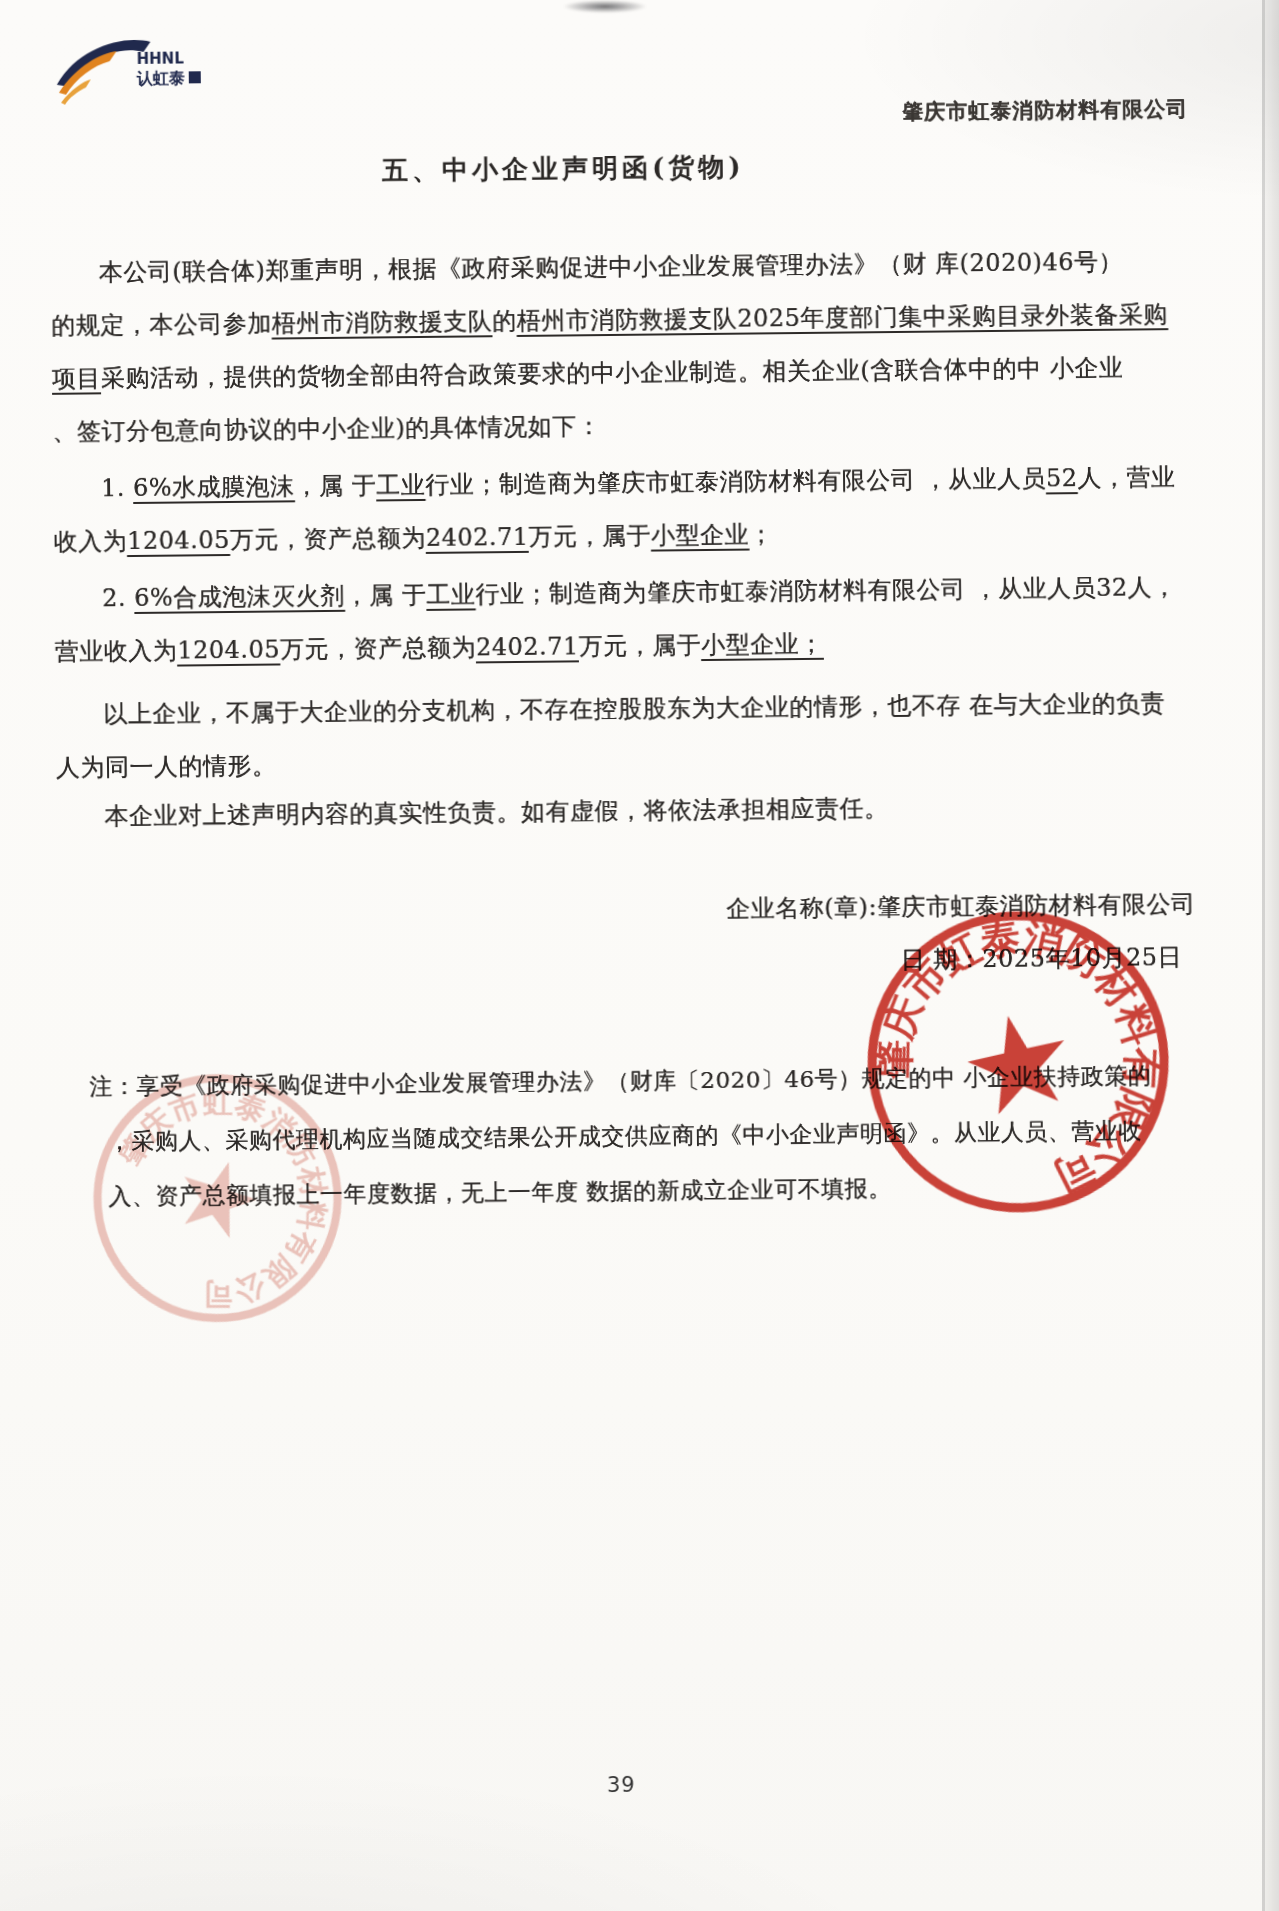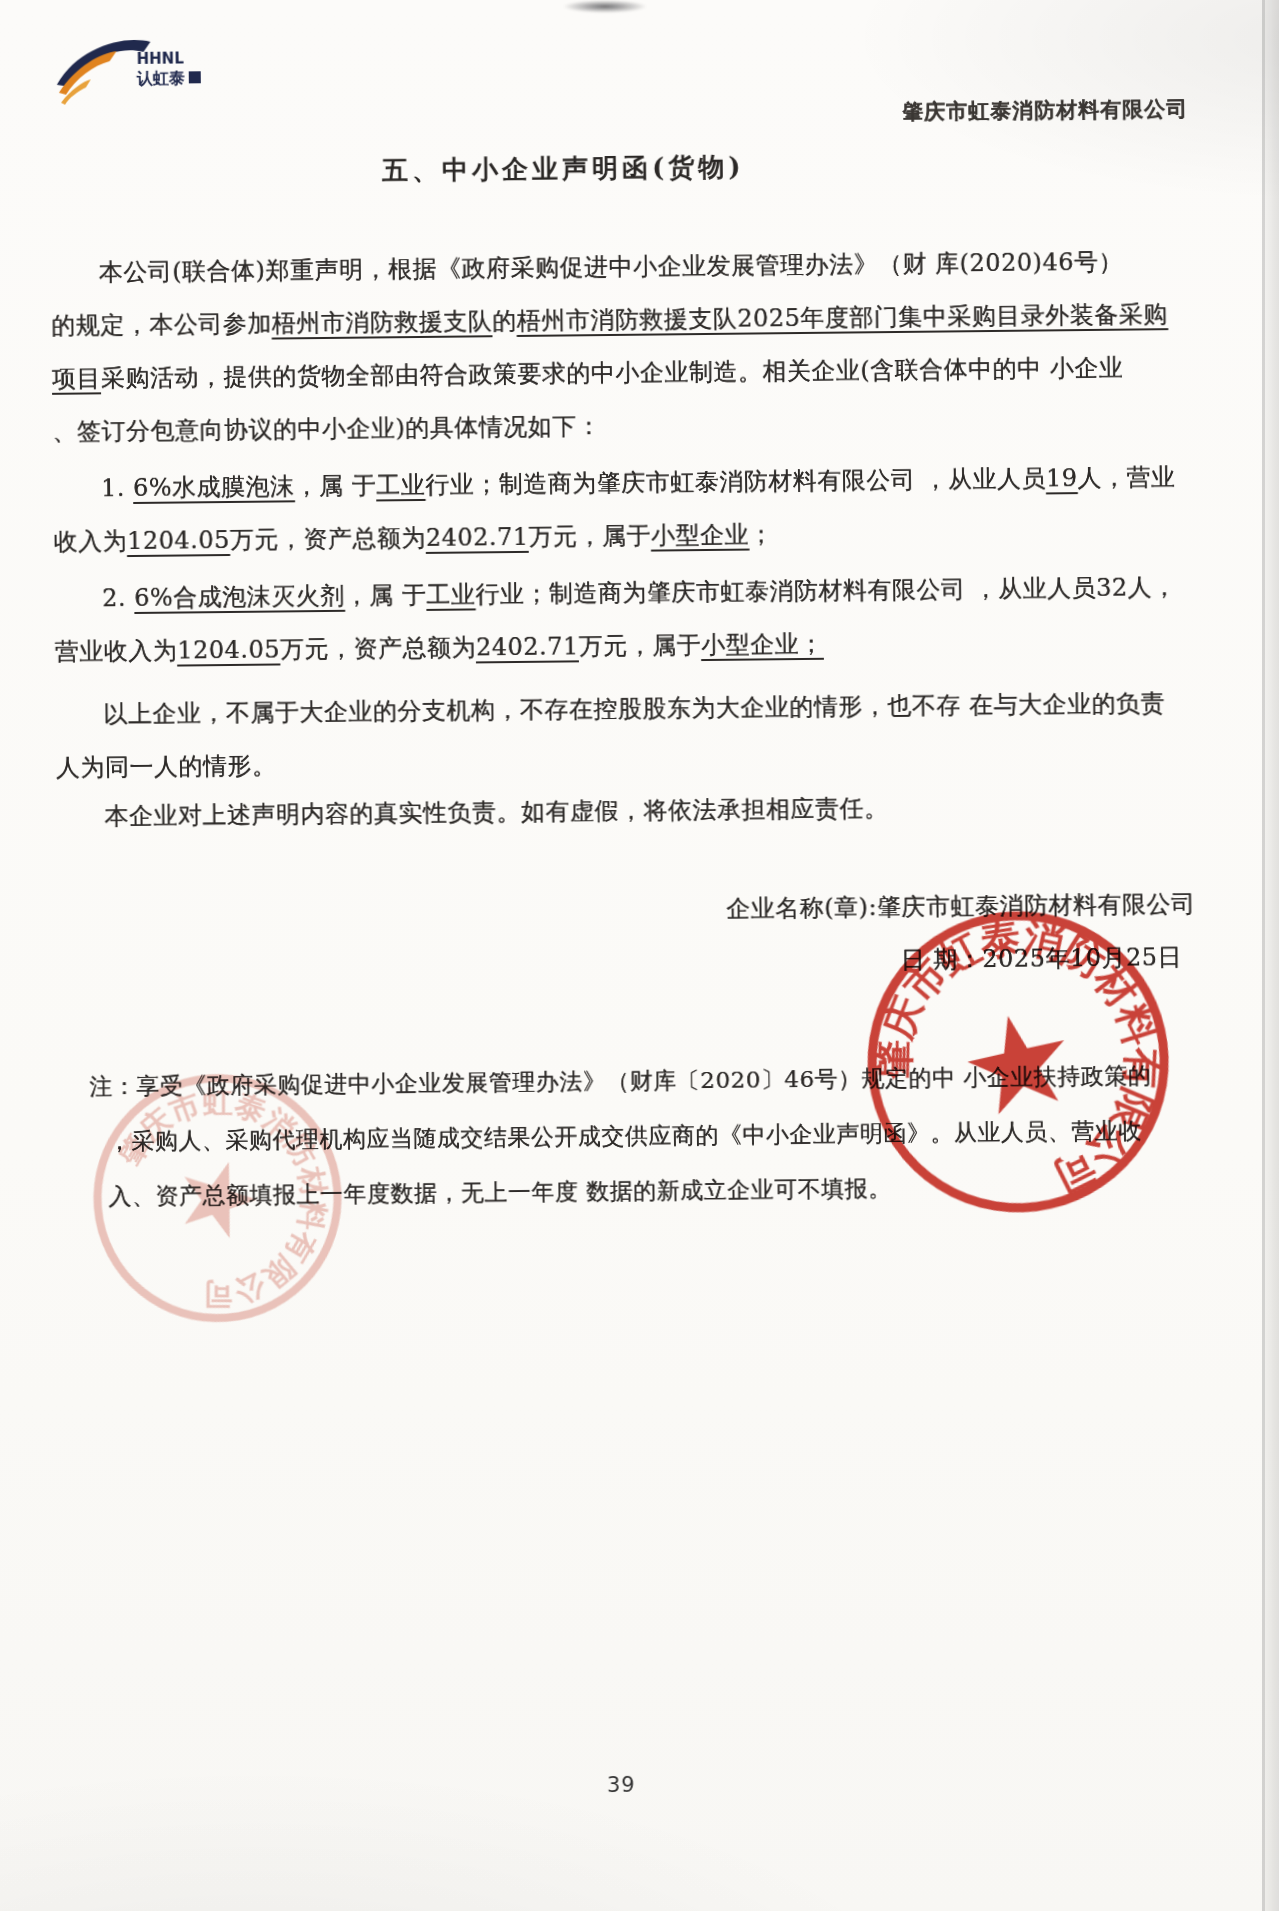--- a/index.html
+++ b/index.html
@@ -76,21 +76,21 @@
 
     <div class="header-company">肇庆市虹泰消防材料有限公司</div>
 
     <div class="title">五、中小企业声明函(货物)</div>
 
     <div class="doc">
       <div class="l ind"><span>本公司(联合体)郑重声明，根据《政府采购促进中小企业发展管理办法》（财 库(2020)46号）</span></div>
       <div class="l"><span>的规定，本公司参加</span><span class="u">梧州市消防救援支队</span><span>的</span><span class="u">梧州市消防救援支队2025年度部门集中采购目录外装备采购</span></div>
       <div class="l"><span class="u">项目</span><span>采购活动，提供的货物全部由符合政策要求的中小企业制造。相关企业(含联合体中的中 小企业</span></div>
       <div class="l"><span>、签订分包意向协议的中小企业)的具体情况如下：</span></div>
-      <div class="l ind mt-item"><span>1. </span><span class="u">6%水成膜泡沫</span><span>，属 于</span><span class="u">工业</span><span>行业；制造商为肇庆市虹泰消防材料有限公司 ，从业人员</span><span class="u">19</span><span>人，营业</span></div>
+      <div class="l ind mt-item"><span>1. </span><span class="u">6%水成膜泡沫</span><span>，属 于</span><span class="u">工业</span><span>行业；制造商为肇庆市虹泰消防材料有限公司 ，从业人员</span><span class="u">52</span><span>人，营业</span></div>
       <div class="l"><span>收入为</span><span class="u">1204.05</span><span>万元，资产总额为</span><span class="u">2402.71</span><span>万元，属于</span><span class="u">小型企业</span><span>；</span></div>
       <div class="l ind mt-item"><span>2.  </span><span class="u">6%合成泡沫灭火剂</span><span>，属 于</span><span class="u">工业</span><span>行业；制造商为肇庆市虹泰消防材料有限公司 ，从业人员32人，</span></div>
       <div class="l"><span>营业收入为</span><span class="u">1204.05</span><span>万元，资产总额为</span><span class="u">2402.71</span><span>万元，属于</span><span class="u">小型企业；</span></div>
       <div class="l ind mt-para"><span>以上企业，不属于大企业的分支机构，不存在控股股东为大企业的情形，也不存 在与大企业的负责</span></div>
       <div class="l"><span>人为同一人的情形。</span></div>
       <div class="l ind mt-neg"><span>本企业对上述声明内容的真实性负责。如有虚假，将依法承担相应责任。</span></div>
 
       <div class="l sig-name">企业名称(章):肇庆市虹泰消防材料有限公司</div>
       <div class="l sig-date">日 期：2025年10月25日</div>
 

